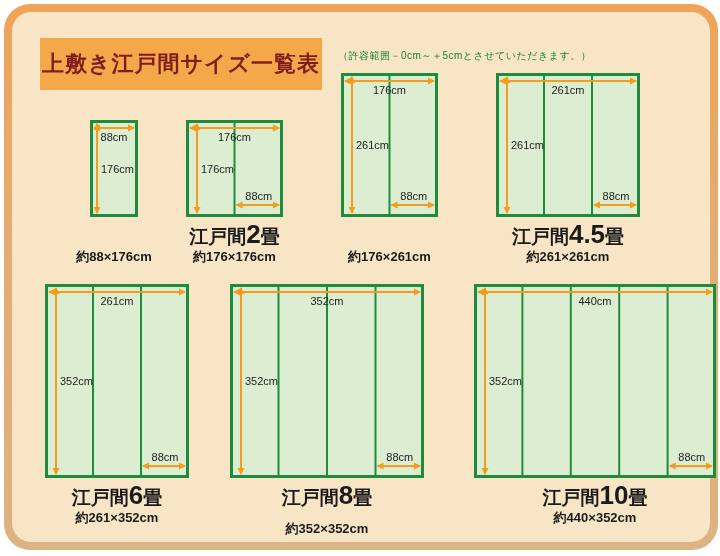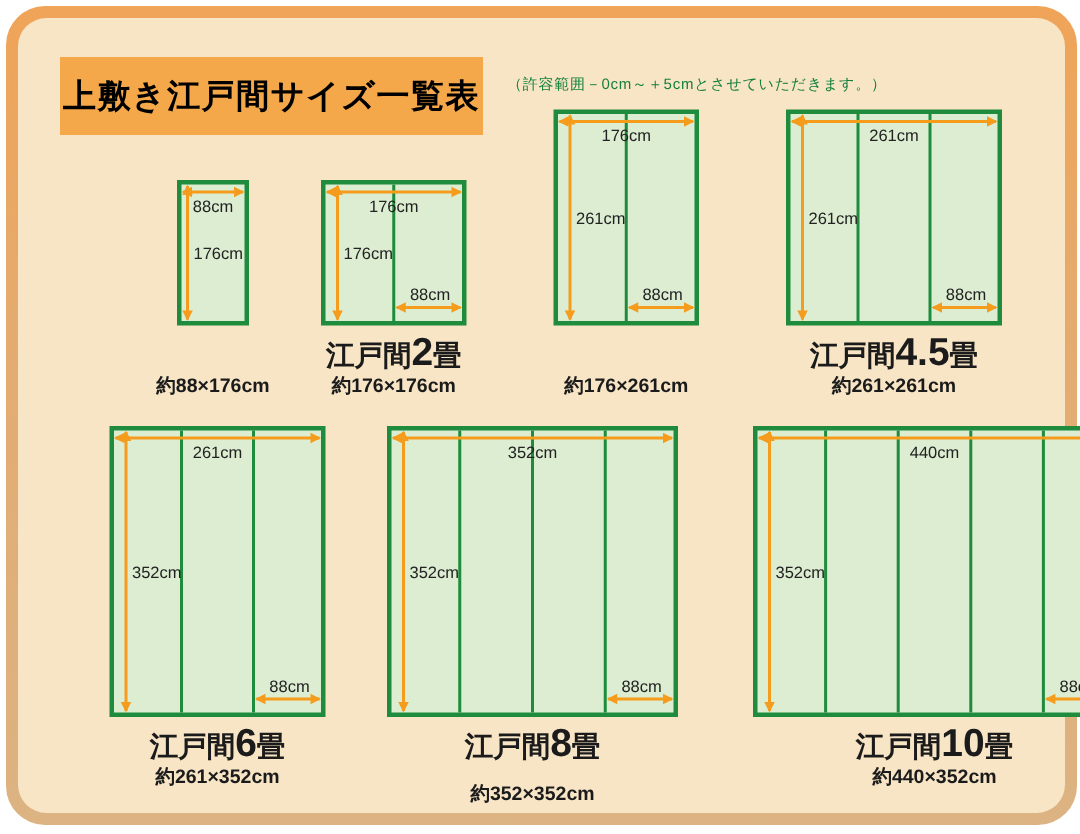--- a/index.html
+++ b/index.html
@@ -11,27 +11,27 @@
     position:absolute; left:4px; top:4px; width:714px; height:546px;
     border-radius:26px;
     background:linear-gradient(180deg,#EFA458 0%,#E3AC72 45%,#DCB382 100%);
   }
   .panel-inner {
     position:absolute; inset:8px; border-radius:19px; background:#F8E5C6;
   }
   .title-block {
     position:absolute; left:40px; top:38px; width:282px; height:52px;
     display:flex; align-items:center; justify-content:center;
-    font-size:22px; font-weight:bold; color:#000000; letter-spacing:1px;
+    font-size:22px; font-weight:bold; color:#7f1d1d; letter-spacing:1px;
   }
   .note {
     position:absolute; left:338px; top:49px; font-size:10px; color:#15803d;
     letter-spacing:0.5px;
   }
-  .diagram { position:absolute;margin-left:28px; }
+  .diagram { position:absolute; }
   .dia-svg { position:absolute; left:0; top:0; overflow:visible; display:block; }
   .dia-name {
     position:absolute; left:50%; transform:translateX(-50%);
     white-space:nowrap; font-weight:bold; color:#1b1b1b; font-size:19px;
     line-height:26px;
   }
   .dia-name .num { font-size:26px; }
   .dia-size {
     position:absolute; left:50%; transform:translateX(-50%);
     white-space:nowrap; font-weight:bold; color:#1b1b1b; font-size:13px;

